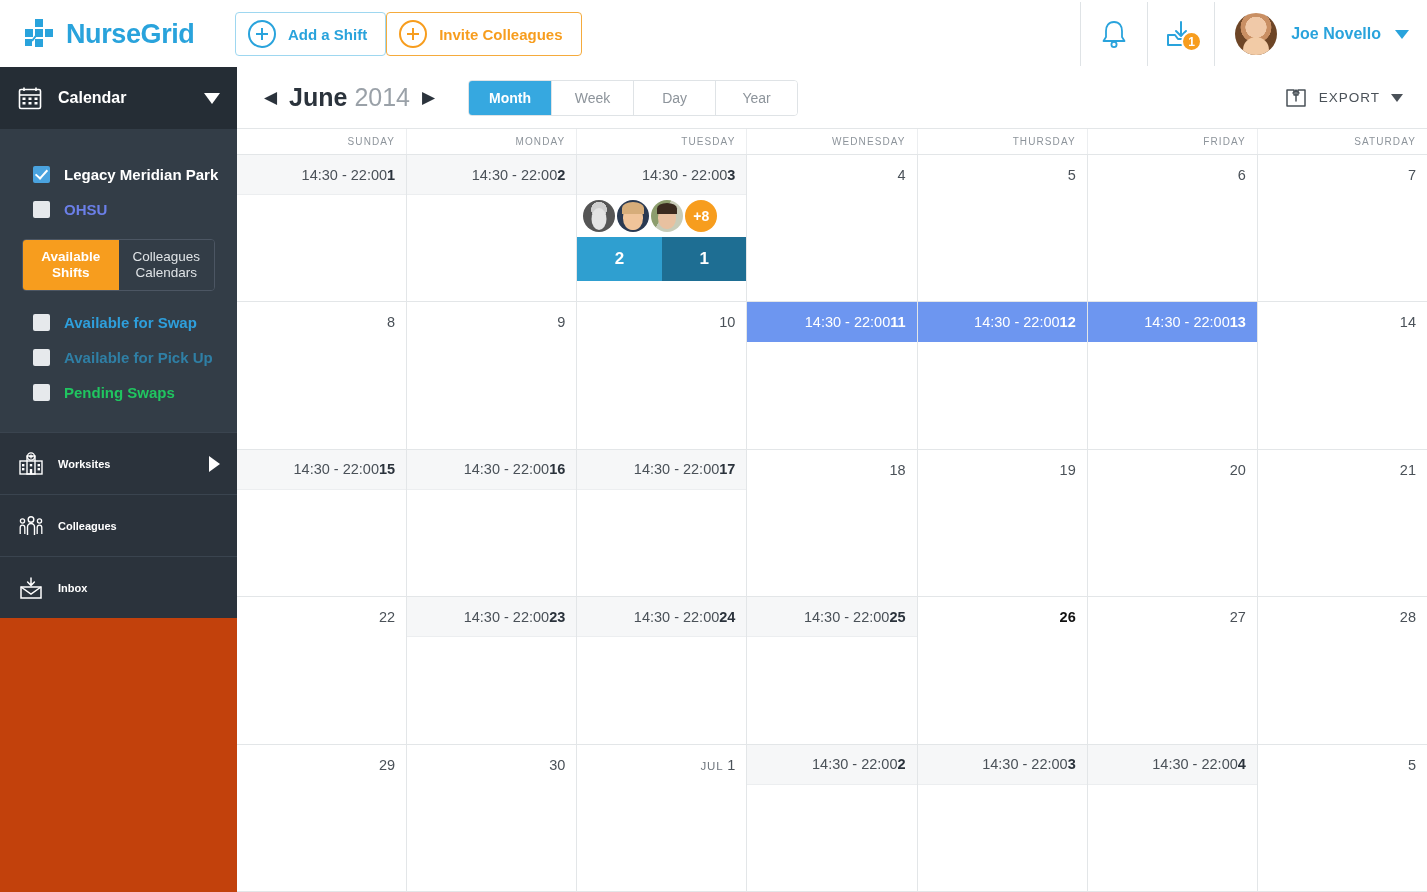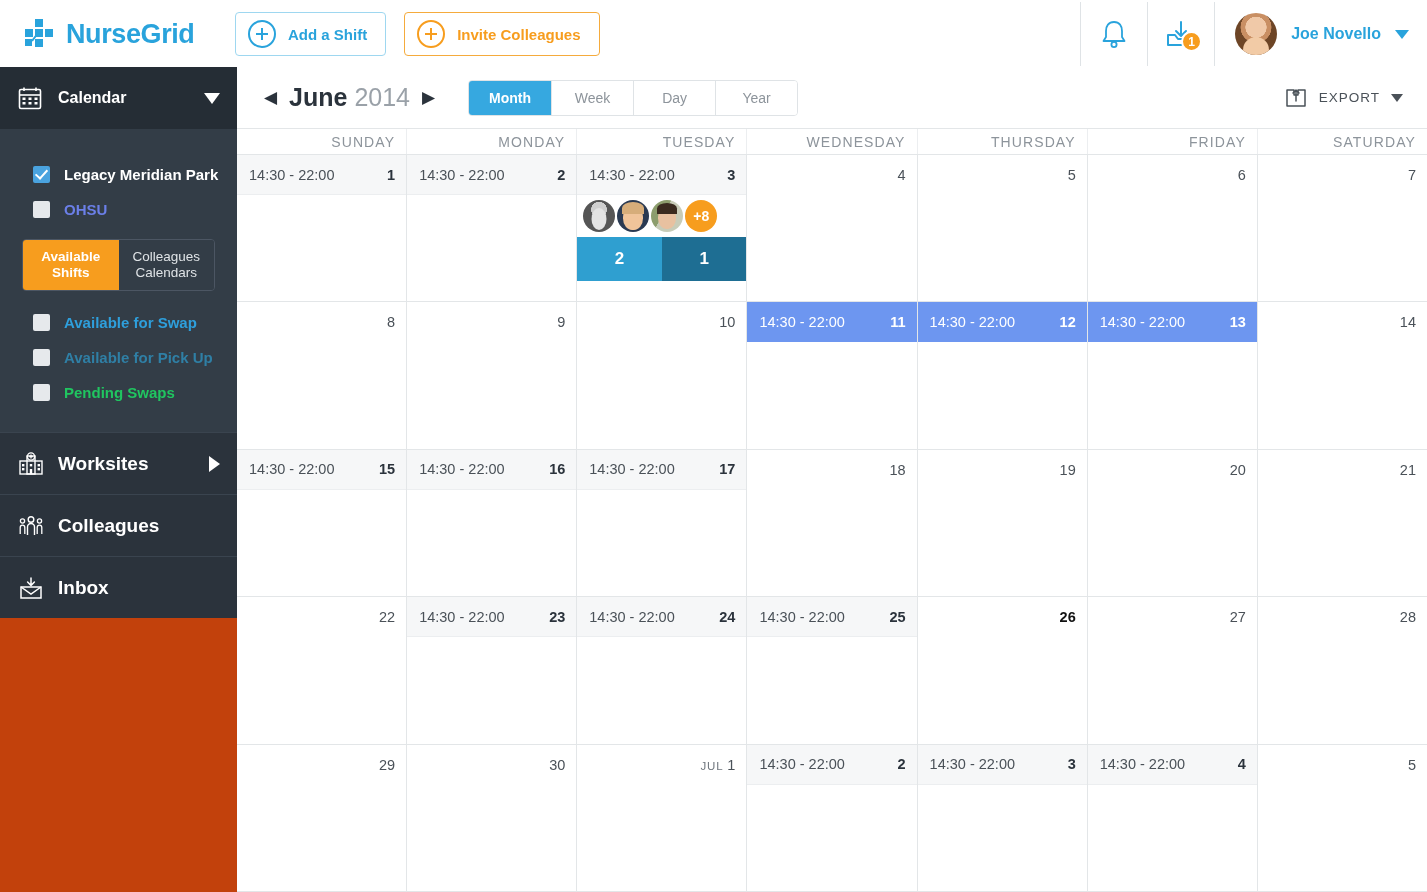--- a/index.html
+++ b/index.html
@@ -33,21 +33,21 @@
     width: 28px; height: 28px; border-radius: 50%;
     border: 2px solid currentColor; position: relative;
     margin-right: 12px; flex: none;
   }
   .hdr-btn .circ::before, .hdr-btn .circ::after {
     content: ""; position: absolute; background: currentColor;
   }
   .hdr-btn .circ::before { left: 6px; right: 6px; top: 11px; height: 2px; }
   .hdr-btn .circ::after { top: 6px; bottom: 6px; left: 11px; width: 2px; }
   .btn-add { border: 1px solid #9ed7f0; color: #29a3dc; margin-left: 20px; }
-  .btn-invite { border: 1px solid #f5ab3d; color: #f79d1e; margin-left: 18px; }
+  .btn-invite { border: 1px solid #f5ab3d; color: #f79d1e; }
 
   .hdr-right { margin-left: auto; display: flex; align-items: stretch; height: 64px; }
   .hdr-icon-cell {
     width: 67px; border-left: 1px solid #dfe3e6;
     display: flex; align-items: center; justify-content: center;
     position: relative; cursor: pointer;
   }
   .badge-count {
     position: absolute; right: 12px; bottom: 14px;
     width: 21px; height: 21px; border-radius: 50%;
@@ -121,21 +121,21 @@
     line-height: 16px; cursor: pointer;
   }
   .seg-btn.active { background: #f79d1e; color: #fff; font-weight: bold; }
   .seg-btn.idle { background: #333d47; color: #dfe3e6; }
 
   .nav-item {
     height: 62px; display: flex; align-items: center; padding: 0 17px;
     border-top: 1px solid #3a444f; cursor: pointer; background: #2b333c;
   }
   .nav-item .ico { width: 28px; flex: none; display: flex; align-items: center; justify-content: center; }
-  .nav-item .lbl { color: #fff; font-size: 19px; font-weight: bold; margin-left: 13px; flex: 1; }
+  .nav-item .lbl { color: #fff; font-size: 11px; font-weight: bold; margin-left: 13px; flex: 1; }
 
   
   .main { position: absolute; left: 237px; top: 67px; width: 1190px; height: 825px; background: #fff; }
   .toolbar {
     height: 62px; display: flex; align-items: center; padding: 0 18px 0 22px;
     border-bottom: 1px solid #e3e6e8; background: #fff;
   }
   .nav-arrow { color: #2b333c; font-size: 17px; cursor: pointer; padding: 0 5px; }
   .month-title { font-size: 25px; margin: 0 7px; white-space: nowrap; }
   .month-title b { color: #2b333c; font-weight: bold; }
@@ -153,35 +153,35 @@
     cursor: pointer; color: #4a5158; padding-right: 6px;
   }
   .export .lbl { font-size: 13.5px; letter-spacing: 1px; }
   .export .tri {
     width: 0; height: 0; border-left: 6px solid transparent;
     border-right: 6px solid transparent; border-top: 8px solid #4a5158;
   }
 
   .dow-row { display: flex; height: 26px; border-bottom: 1px solid #e3e6e8; }
   .dow {
-    flex: 1; padding-right: 11px; font-size: 14px;
+    flex: 1; padding-right: 11px; font-size: 10px;
     letter-spacing: 1.1px; color: #8d949b; border-left: 1px solid #eceef0;
     display: flex; align-items: center; justify-content: flex-end;
   }
   .dow:first-child { border-left: none; }
 
   .weeks { height: 737px; display: flex; flex-direction: column; }
   .week { flex: 1; display: flex; border-bottom: 1px solid #e3e6e8; }
   .day {
     flex: 1; border-left: 1px solid #e3e6e8; position: relative;
     display: flex; flex-direction: column; cursor: pointer;
   }
   .day:first-child { border-left: none; }
   .day-bar {
-    height: 40px; display: flex; align-items: center; justify-content: space-between;
+    height: 40px; display: flex; align-items: center; justify-content: flex-end;
     padding: 0 11px 0 12px; font-size: 14.5px; color: #4a5158;
   }
   .day-bar.shaded { background: #f6f7f8; border-bottom: 1px solid #eceef0; }
   .day-bar.selected { background: #6d96f0; color: #fff; }
   .day-bar.selected .d-num { color: #fff; }
   .d-time { white-space: nowrap; }
   .d-num { font-weight: bold; color: #2b333c; font-size: 14.5px; }
   .d-num.muted { font-weight: normal; color: #4a5158; }
   .d-num.today { font-weight: bold; color: #111; }
   .d-prefix { font-size: 11.5px; color: #6f767d; letter-spacing: 0.8px; margin-right: 4px; }

